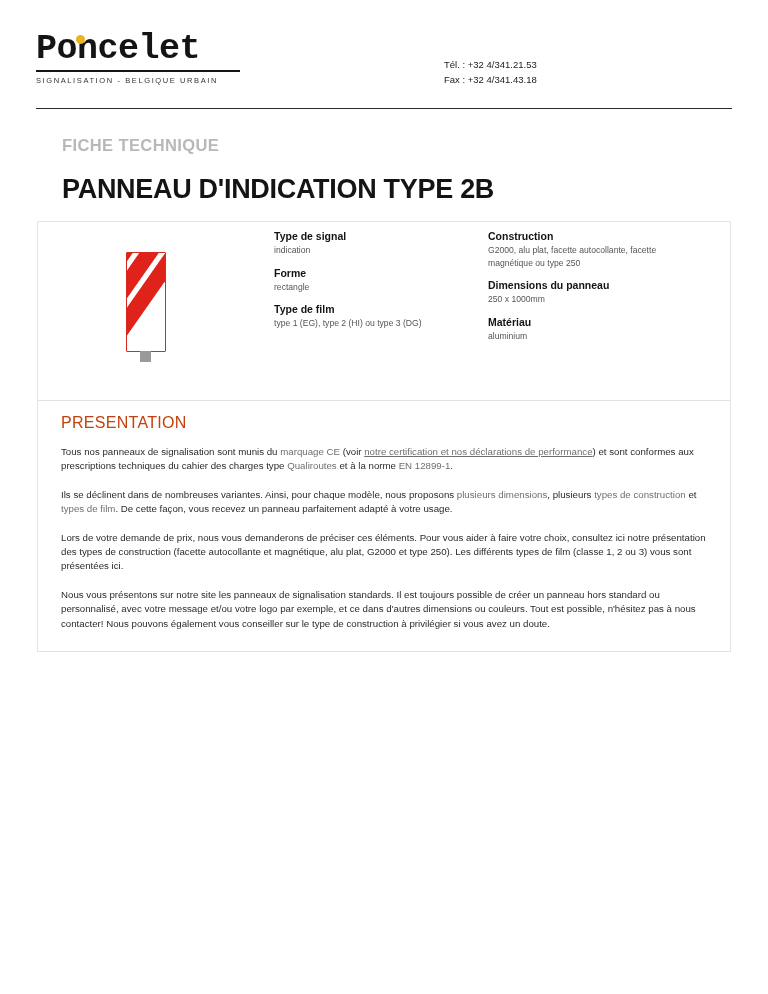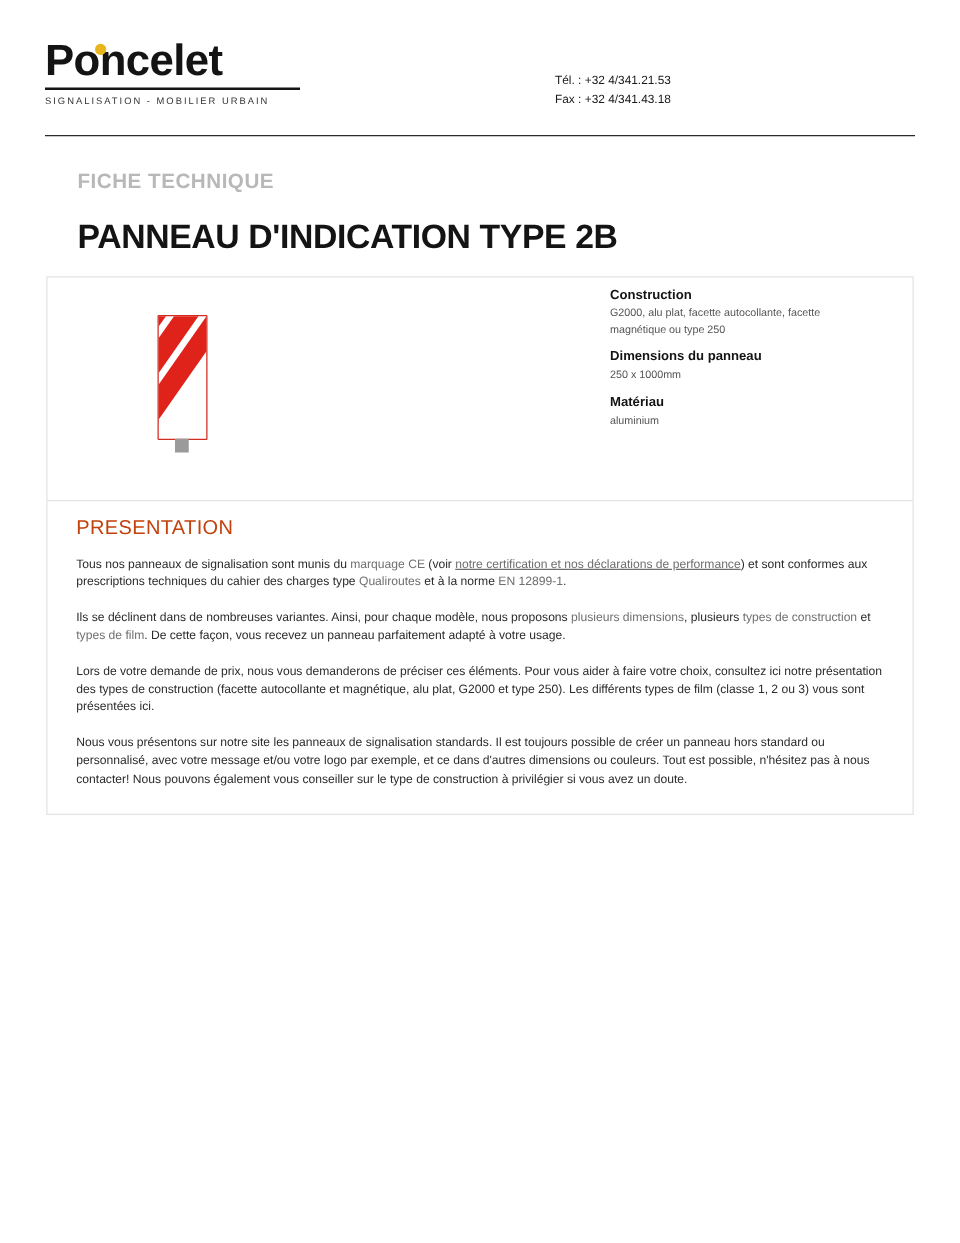--- a/index.html
+++ b/index.html
@@ -31,21 +31,21 @@
     width: 700px;
     height: 70px;
   }
   .logo-block {
     position: absolute;
     left: 0;
     top: 0;
     width: 205px;
   }
   .logo-word {
-    font-family: Liberation Sans, sans-serif;
+    font-family: Liberation Mono, monospace;
     font-weight: bold;
     font-size: 35px;
     letter-spacing: -0.5px;
     color: #141414;
     line-height: 38px;
     position: relative;
     display: inline-block;
   }
   .logo-dot {
     position: absolute;
@@ -235,21 +235,21 @@
 
 <div class="page">
 
   <div class="header">
     <div class="logo-block">
       <div class="logo-word">
         <span>Poncelet</span>
         <span class="logo-dot"></span>
       </div>
       <div class="logo-rule"></div>
-      <div class="logo-sub">SIGNALISATION - MOBILIER URBAIN</div>
+      <div class="logo-sub">SIGNALISATION - BELGIQUE URBAIN</div>
     </div>
     <div class="tel">
       <div>Tél. : +32 4/341.21.53</div>
       <div>Fax : +32 4/341.43.18</div>
     </div>
   </div>
   <div class="header-rule"></div>
 
   <div class="fiche">FICHE TECHNIQUE</div>
   <h1 class="main-title">PANNEAU D'INDICATION TYPE 2B</h1>
@@ -259,20 +259,28 @@
   <div class="sign-img">
     <div class="sign-panel">
 
       <div class="stripe" style="left:-4px; top:-14px;"></div>
       <div class="stripe" style="left:22px; top:-14px;"></div>
       <div class="stripe" style="left:48px; top:-14px;"></div>
     </div>
     <div class="sign-post"></div>
   </div>
 
+  <div class="col-a">
+    <div class="sp-label">Type de signal</div>
+    <div class="sp-val">indication</div>
+    <div class="sp-label">Forme</div>
+    <div class="sp-val">rectangle</div>
+    <div class="sp-label">Type de film</div>
+    <div class="sp-val">type 1 (EG), type 2 (HI) ou type 3 (DG)</div>
+  </div>
 
   <div class="col-b">
     <div class="sp-label">Construction</div>
     <div class="sp-val">G2000, alu plat, facette autocollante, facette magnétique ou type 250</div>
     <div class="sp-label">Dimensions du panneau</div>
     <div class="sp-val">250 x 1000mm</div>
     <div class="sp-label">Matériau</div>
     <div class="sp-val">aluminium</div>
   </div>
 

